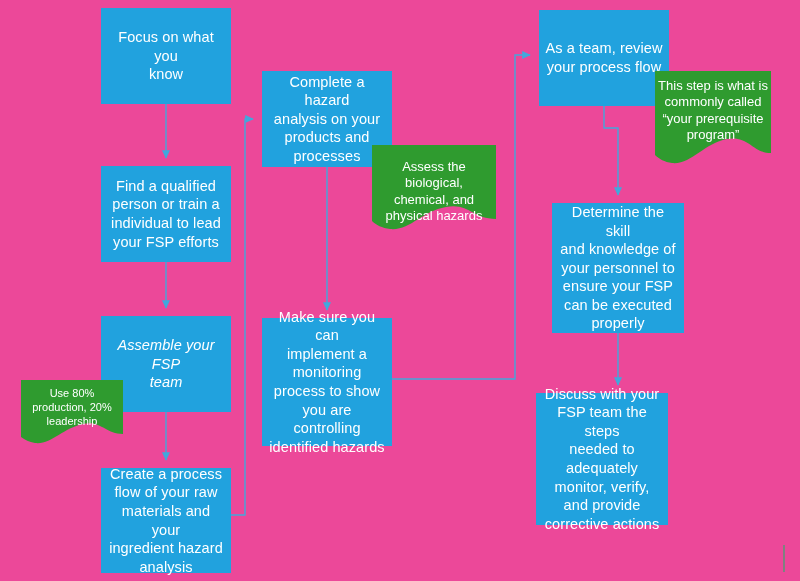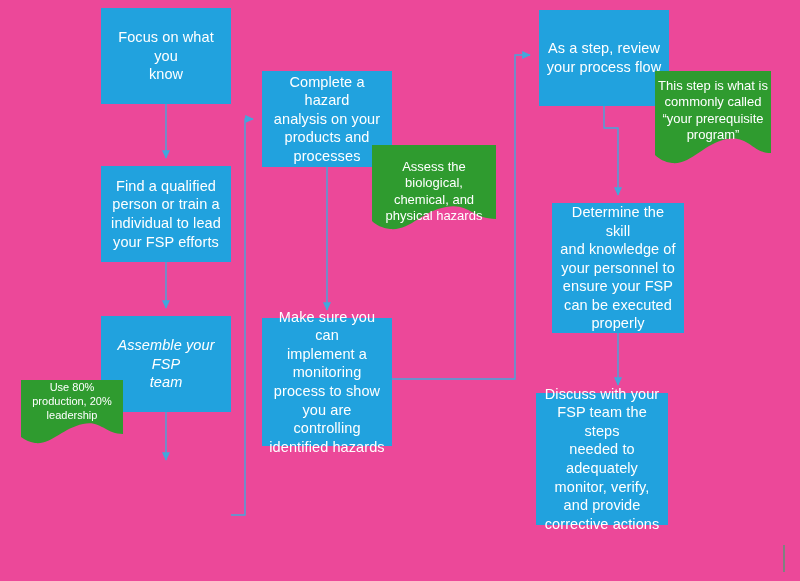--- a/index.html
+++ b/index.html
@@ -111,34 +111,39 @@
 know</div>
 
   <div class="node" style="left:101px; top:166px; width:130px; height:96px;">Find a qualified
 person or train a
 individual to lead
 your FSP efforts</div>
 
   <div class="node" style="left:101px; top:316px; width:130px; height:96px;font-style:italic;">Assemble your FSP
 team</div>
 
+  <div class="node" style="left:101px; top:468px; width:130px; height:105px;">Create a process
+flow of your raw
+materials and your
+ingredient hazard
+analysis</div>
 
   <div class="node" style="left:262px; top:71px; width:130px; height:96px;">Complete a hazard
 analysis on your
 products and
 processes</div>
 
   <div class="node" style="left:262px; top:318px; width:130px; height:128px;">Make sure you can
 implement a
 monitoring
 process to show
 you are controlling
 identified hazards</div>
 
-  <div class="node" style="left:539px; top:10px; width:130px; height:96px;">As a step, review
+  <div class="node" style="left:539px; top:10px; width:130px; height:96px;">As a team, review
 your process flow</div>
 
   <div class="node" style="left:552px; top:203px; width:132px; height:130px;">Determine the skill
 and knowledge of
 your personnel to
 ensure your FSP
 can be executed
 properly</div>
 
   <div class="node" style="left:536px; top:393px; width:132px; height:132px;">Discuss with your
@@ -162,21 +167,21 @@
   <div class="ribbon" style="left:655px; top:71px; width:116px; height:94px; font-size:13px; padding-top:7px;">
     <svg class="ribbon-shape" viewBox="0 0 136 94" preserveAspectRatio="none">
       <path d="M0,0 L136,0 L136,82 C114,82 110,64 84,68 C58,72 42,94 20,92 C11,91 5,88 0,84 Z" fill="#2F9B2F"></path>
     </svg>
     <span class="ribbon-text">This step is what is
 commonly called
 “your prerequisite
 program”</span>
   </div>
 
-  <div class="ribbon" style="left:21px; top:380px; width:102px; height:65px; font-size:11px; padding-top:1px;">
+  <div class="ribbon" style="left:21px; top:380px; width:102px; height:65px; font-size:11px; padding-top:7px;">
     <svg class="ribbon-shape" viewBox="0 0 102 65" preserveAspectRatio="none">
       <path d="M0,0 L102,0 L102,54 C84,54 80,40 62,44 C42,48 30,65 14,63 C8,62 4,60 0,57 Z" fill="#2F9B2F"></path>
     </svg>
     <span class="ribbon-text">Use 80%
 production, 20%
 leadership</span>
   </div>
 
   <div class="caret" style="left:783px; top:545px; height:27px;"></div>
 

